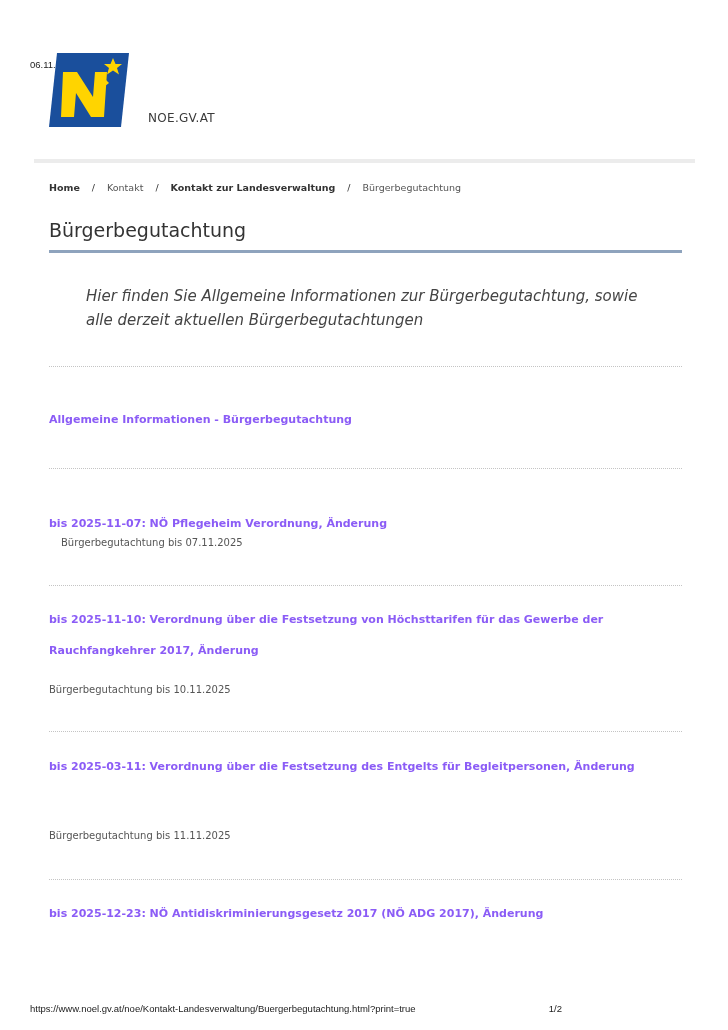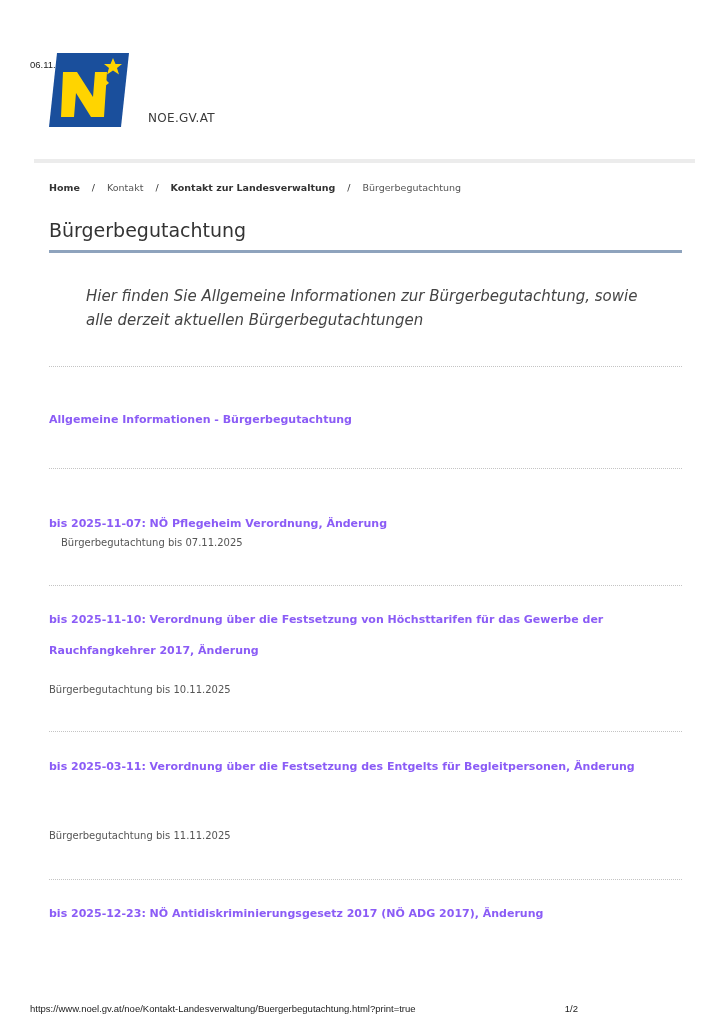--- a/index.html
+++ b/index.html
@@ -7,21 +7,21 @@
            font-family: "DejaVu Sans", "Liberation Sans", sans-serif; color: #333; }
 
     .print-header { position: absolute; top: 17px; left: 0; width: 728px; height: 14px;
                     font-family: "Liberation Sans", sans-serif; font-size: 9.5px; color: #222; }
     .print-header .date { position: absolute; left: 30px; top: 0; margin-top: 42px; }
     .print-header .title { position: absolute; left: 0; width: 728px; text-align: center; top: 0; }
 
     .print-footer { position: absolute; top: 1003px; left: 0; width: 606px; height: 14px;
                     font-family: "Liberation Sans", sans-serif; font-size: 9.5px; color: #222; }
     .print-footer .url { position: absolute; left: 30px; top: 0; }
-    .print-footer .page { position: absolute; right: 28px; top: 0; }
+    .print-footer .page { position: absolute; right: 44px; top: 0; }
 
     .logo { position: absolute; left: 49px; top: 53px; width: 80px; height: 74px; }
     .site-name { position: absolute; left: 148px; top: 111px; font-size: 12px; color: #3a3a3a;
                  letter-spacing: 0.3px; font-family: "DejaVu Sans", sans-serif; font-weight: normal; }
 
     .header-bar { position: absolute; left: 34px; top: 159px; width: 661px; height: 4px; background: #ececec; }
 
     .breadcrumb { position: absolute; left: 49px; top: 182px; font-size: 9.5px; color: #555;
                   font-family: "DejaVu Sans", sans-serif; white-space: nowrap; }
     .breadcrumb .crumb { display: inline-block; }

